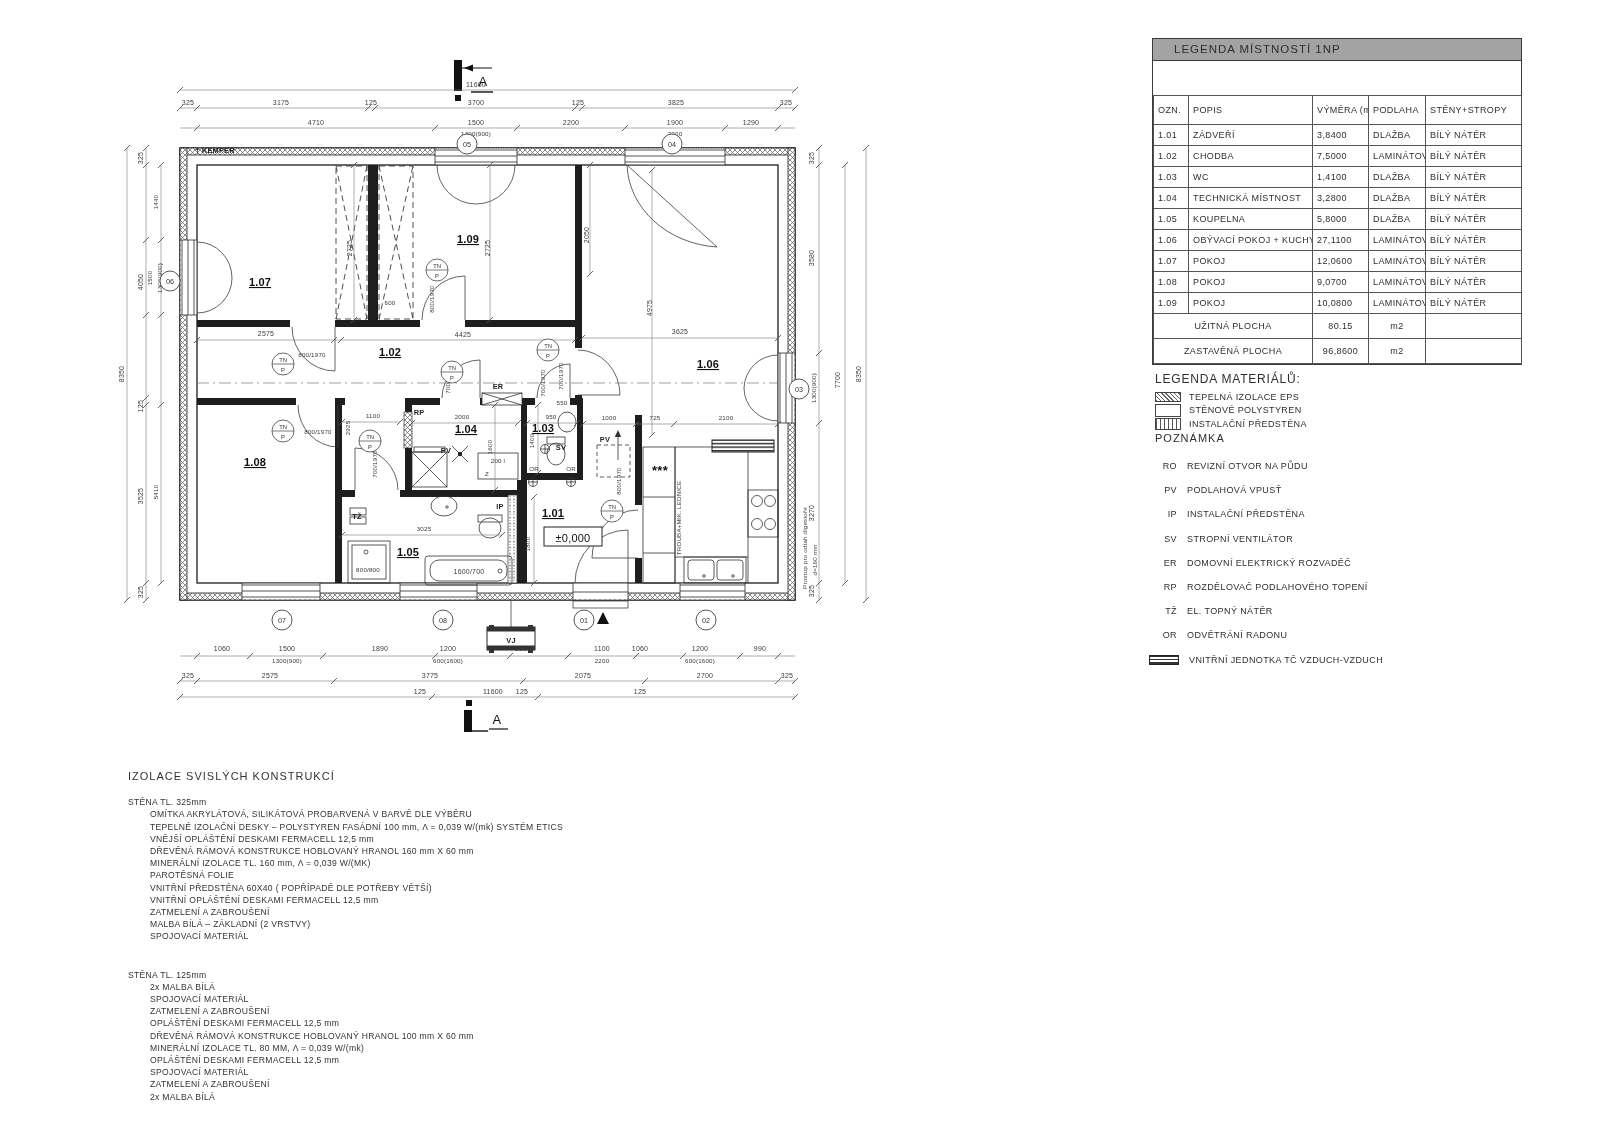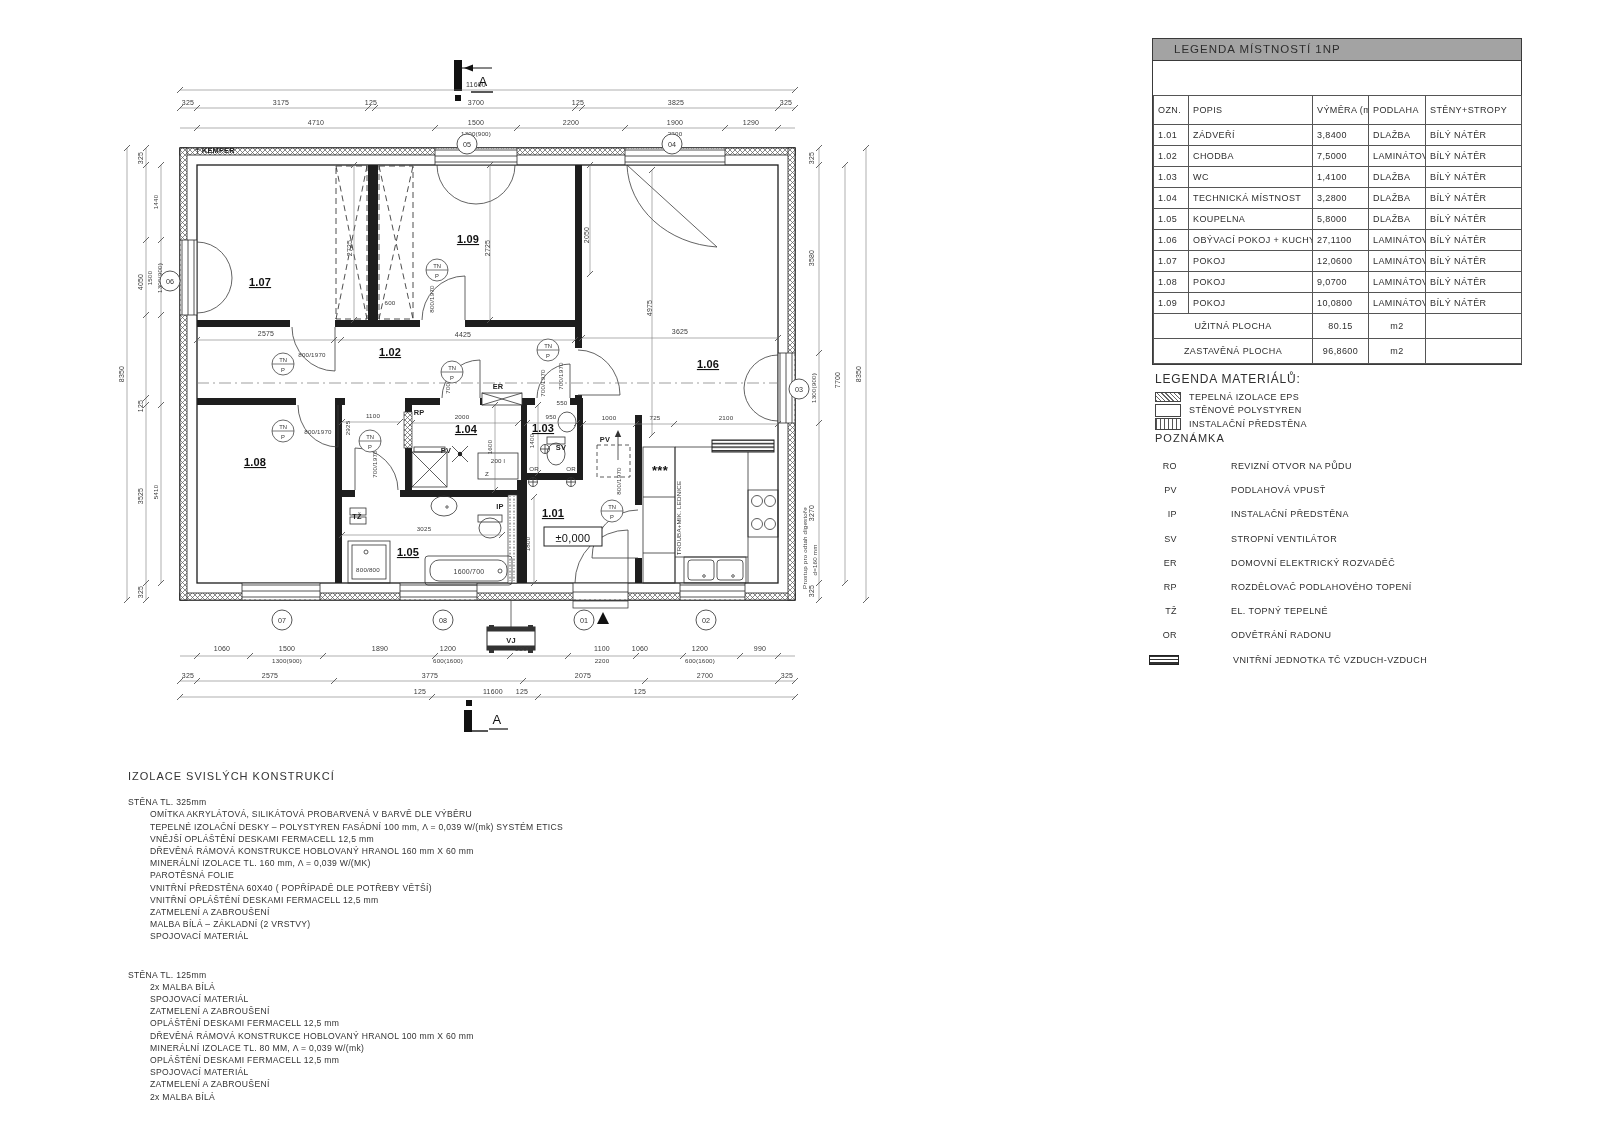--- a/index.html
+++ b/index.html
@@ -18,21 +18,21 @@
   
   #materials{position:absolute;left:1155px;top:372px;font-size:9px;letter-spacing:.4px;}
   #materials .mtitle{font-size:12px;letter-spacing:.8px;margin-bottom:4px;}
   .mat-row{display:flex;align-items:center;height:13.5px;}
   .mat-icon{width:24px;height:8px;border:1px solid #444;margin-right:8px;flex:none;}
   .mat-icon.eps{background:repeating-linear-gradient(45deg,#666 0,#666 1px,#fff 1px,#fff 3px);}
   .mat-icon.wall{background:#fff;height:11px;}
   .mat-icon.ip{background:repeating-linear-gradient(90deg,#555 0,#555 1px,#fff 1px,#fff 4px);height:10px;}
   #notes{position:absolute;left:1155px;top:432px;font-size:9px;letter-spacing:.4px;}
   #notes .ntitle{font-size:11px;letter-spacing:1px;margin-bottom:10px;}
-  .note-row{display:flex;align-items:center;height:24.2px;gap:44px;}
+  .note-row{display:flex;align-items:center;height:24.2px;}
   .note-abbr{width:22px;text-align:right;margin-right:10px;flex:none;}
   .note-bar{width:28px;height:8px;border:1px solid #222;flex:none;margin-right:10px;margin-left:-6px;
     background:repeating-linear-gradient(0deg,#333 0,#333 1.5px,#fff 1.5px,#fff 3.5px);}
   
   #comps{position:absolute;left:128px;top:770px;font-size:8.6px;letter-spacing:.3px;line-height:12.2px;color:#333;}
   #comps .ctitle{font-size:11px;letter-spacing:1px;margin-bottom:14px;}
   #comps .sect-head{margin-top:12px;}
   #comps .citem{padding-left:22px;}
 </style>
 </head>
@@ -717,21 +717,21 @@
       <div class="note-row">
         <span class="note-abbr">ER</span>
         <span>DOMOVNÍ ELEKTRICKÝ ROZVADĚČ</span>
       </div>
       <div class="note-row">
         <span class="note-abbr">RP</span>
         <span>ROZDĚLOVAČ PODLAHOVÉHO TOPENÍ</span>
       </div>
       <div class="note-row">
         <span class="note-abbr">TŽ</span>
-        <span>EL. TOPNÝ TEPELNÉ</span>
+        <span>EL. TOPNÝ NÁTĚR</span>
       </div>
       <div class="note-row">
         <span class="note-abbr">OR</span>
         <span>ODVĚTRÁNÍ RADONU</span>
       </div>
       <div class="note-row">
         <span class="note-bar"></span>
         <span>VNITŘNÍ JEDNOTKA TČ VZDUCH-VZDUCH</span>
       </div>
     </div>

